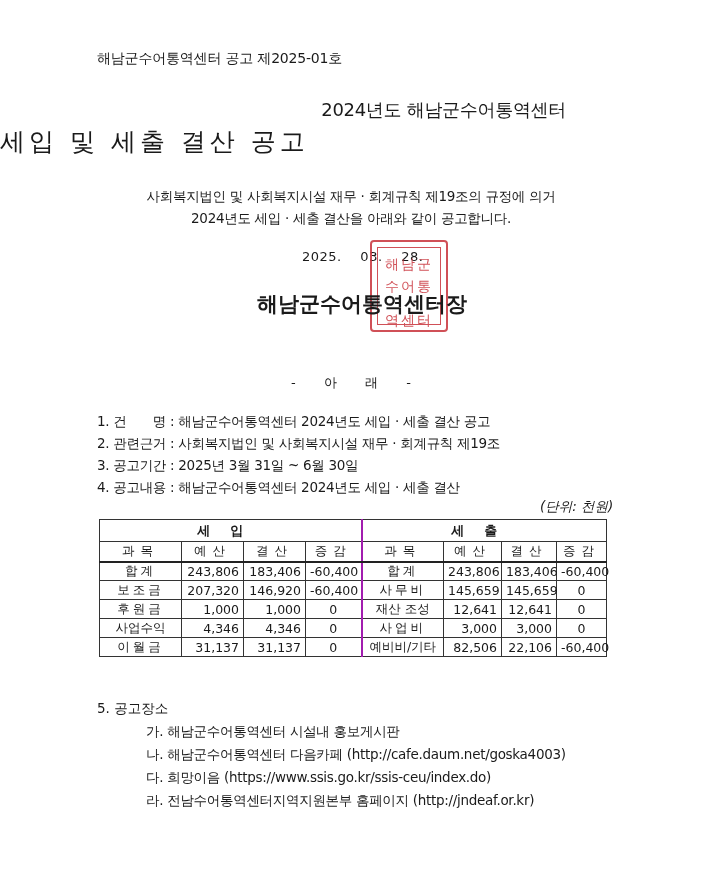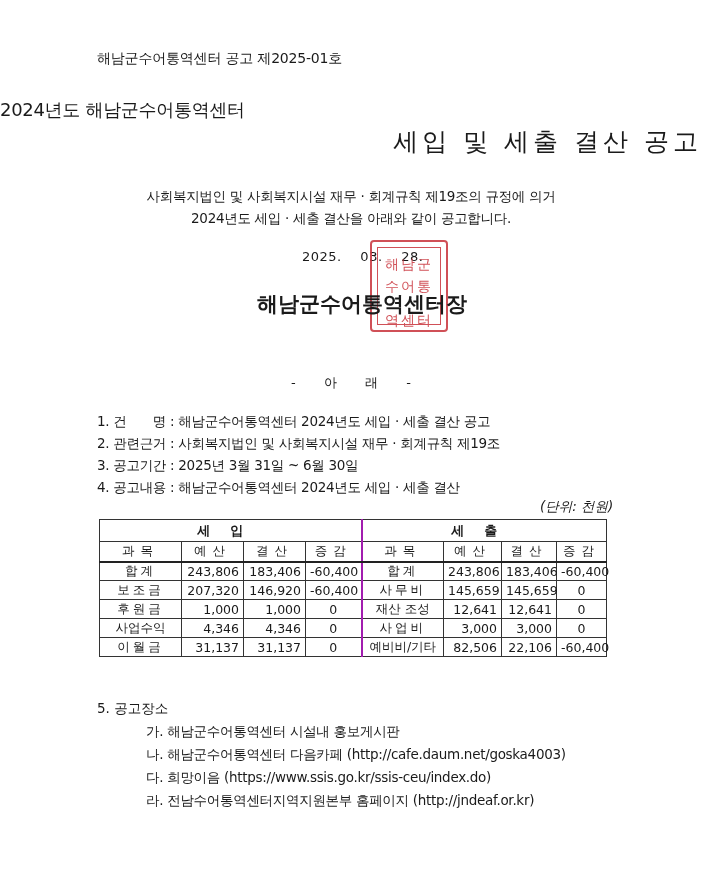--- a/index.html
+++ b/index.html
@@ -1,21 +1,21 @@
 <!DOCTYPE html>
 <html><head>
 <meta charset="utf-8">
 <style>
   html, body { margin:0; padding:0; background:#ffffff; }
   body { width:702px; height:879px; position:relative; overflow:hidden;
          font-family:"DejaVu Sans", "Liberation Sans", sans-serif; color:#1a1a1a; }
   .abs { position:absolute; }
   .notice-no { left:97px; top:50px; font-size:14px; letter-spacing:-0.2px; }
-  .title1 { left:0; width:566px; top:98px; text-align:left; font-size:18px; letter-spacing:-0.3px; }
-  .title2 { left:0; width:702px; top:125px; text-align:right; font-size:25px; letter-spacing:4px; }
+  .title1 { left:0; width:566px; top:98px; text-align:right; font-size:18px; letter-spacing:-0.3px; }
+  .title2 { left:0; width:702px; top:125px; text-align:left; font-size:25px; letter-spacing:4px; }
   .intro { left:0; width:702px; top:185px; text-align:center; font-size:13.5px; line-height:22px; letter-spacing:-0.3px; }
   .date { left:302px; top:249px; font-size:13px; letter-spacing:0.5px; }
   .date span { margin-right:14px; }
   .issuer { left:257px; top:290px; font-size:21px; font-weight:bold; letter-spacing:0px; }
   .seal { left:370px; top:240px; width:78px; height:92px; border:2px solid #c8323a; border-radius:4px;
           opacity:0.85; box-sizing:border-box; }
   .seal .inner { position:absolute; left:5px; top:5px; right:5px; bottom:5px; border:1.5px solid #c8323a; }
   .seal .glyph { position:absolute; left:0; right:0; text-align:center; color:#c8323a;
                  font-family:Liberation Mono, monospace; font-size:14px; letter-spacing:2px; }
   .arae { left:0; width:702px; top:374px; text-align:center; font-size:13px; }

